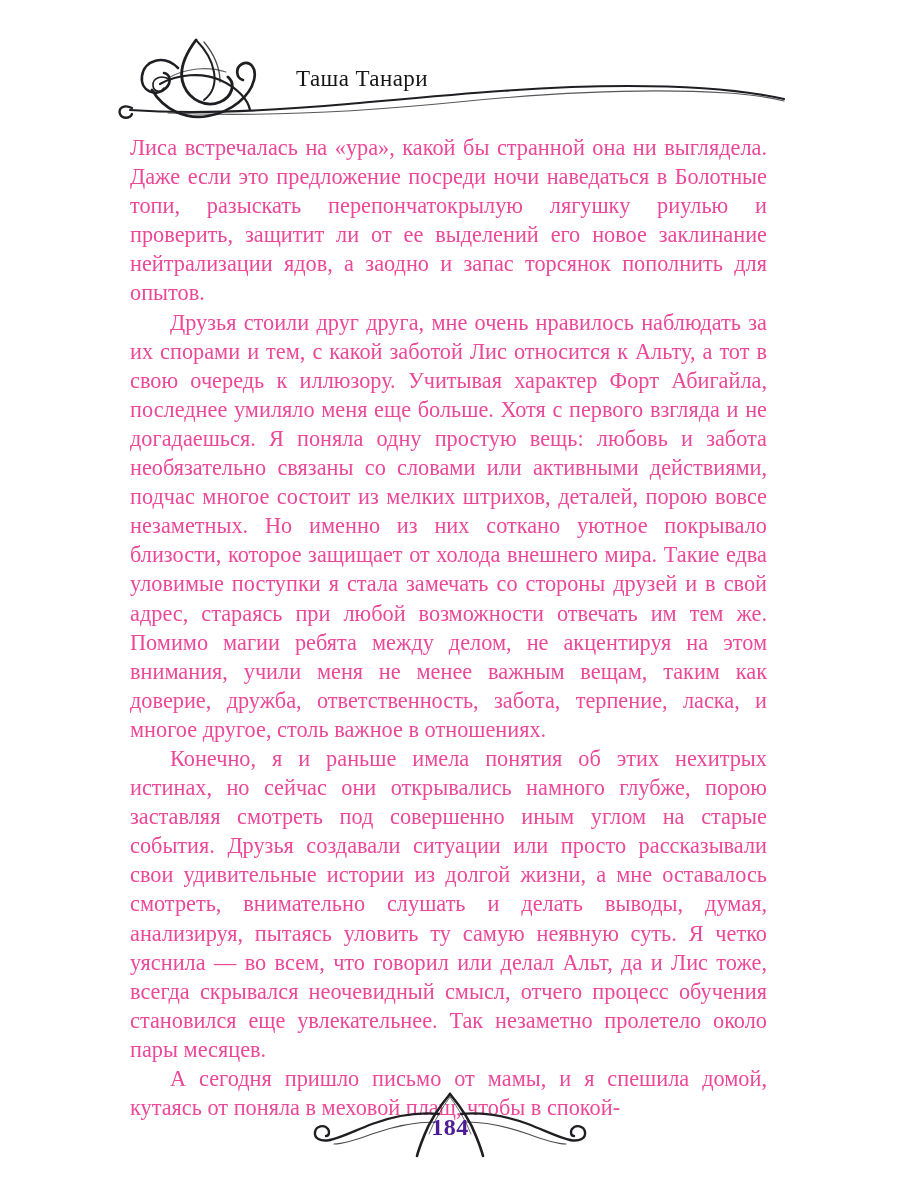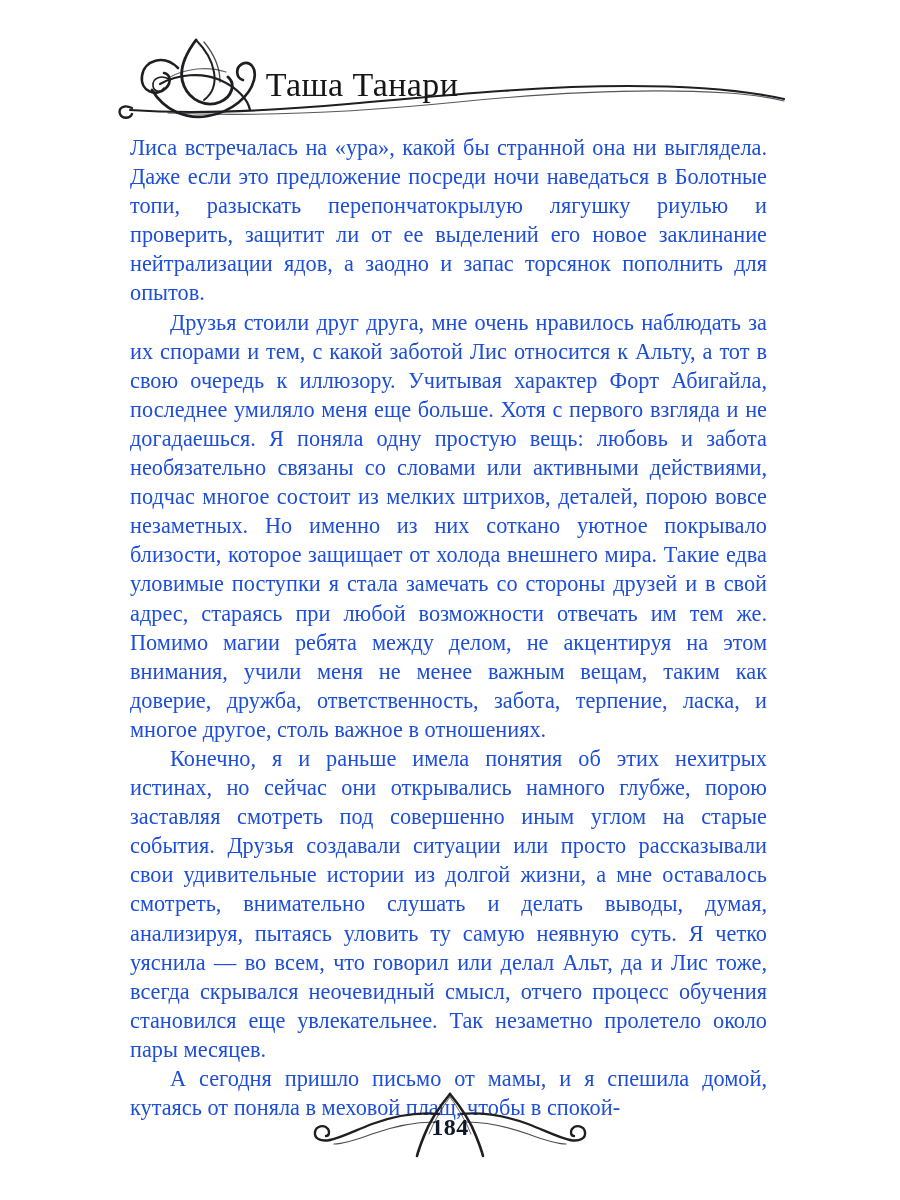--- a/index.html
+++ b/index.html
@@ -38,42 +38,42 @@
     top: 38px;
     width: 680px;
     height: 85px;
   }
   .header-title {
     position: absolute;
     left: 0;
     top: 66px;
     width: 724px;
     text-align: center;
-    font-size: 34px;
+    font-size: 23px;
     letter-spacing: 0.4px;
     color: #161616;
     font-family: "Liberation Serif", "DejaVu Serif", serif;
     z-index: 3;
   }
 
   
   .content {
     position: absolute;
     left: 130px;
     top: 133px;
     width: 637px;
   }
   .para {
     margin: 0;
     font-size: 22.3px;
     line-height: 29.1px;
     text-align: justify;
     text-justify: inter-word;
     text-indent: 40px;
-    color: #1d4ed8;
+    color: #ec4899;
     hyphens: manual;
     word-spacing: 0px;
   }
   .para.first {
     text-indent: 0;
   }
 
   
   .footer {
     position: absolute;
@@ -90,21 +90,21 @@
     height: 70px;
   }
   .page-number {
     position: absolute;
     left: 0;
     top: 26px;
     width: 900px;
     text-align: center;
     font-size: 24px;
     font-weight: bold;
-    color: #0f172a;
+    color: #4c1d95;
     letter-spacing: 0.5px;
     z-index: 4;
   }
 </style>
 </head>
 <body>
 
 <div class="page">
 
   <div class="header">

